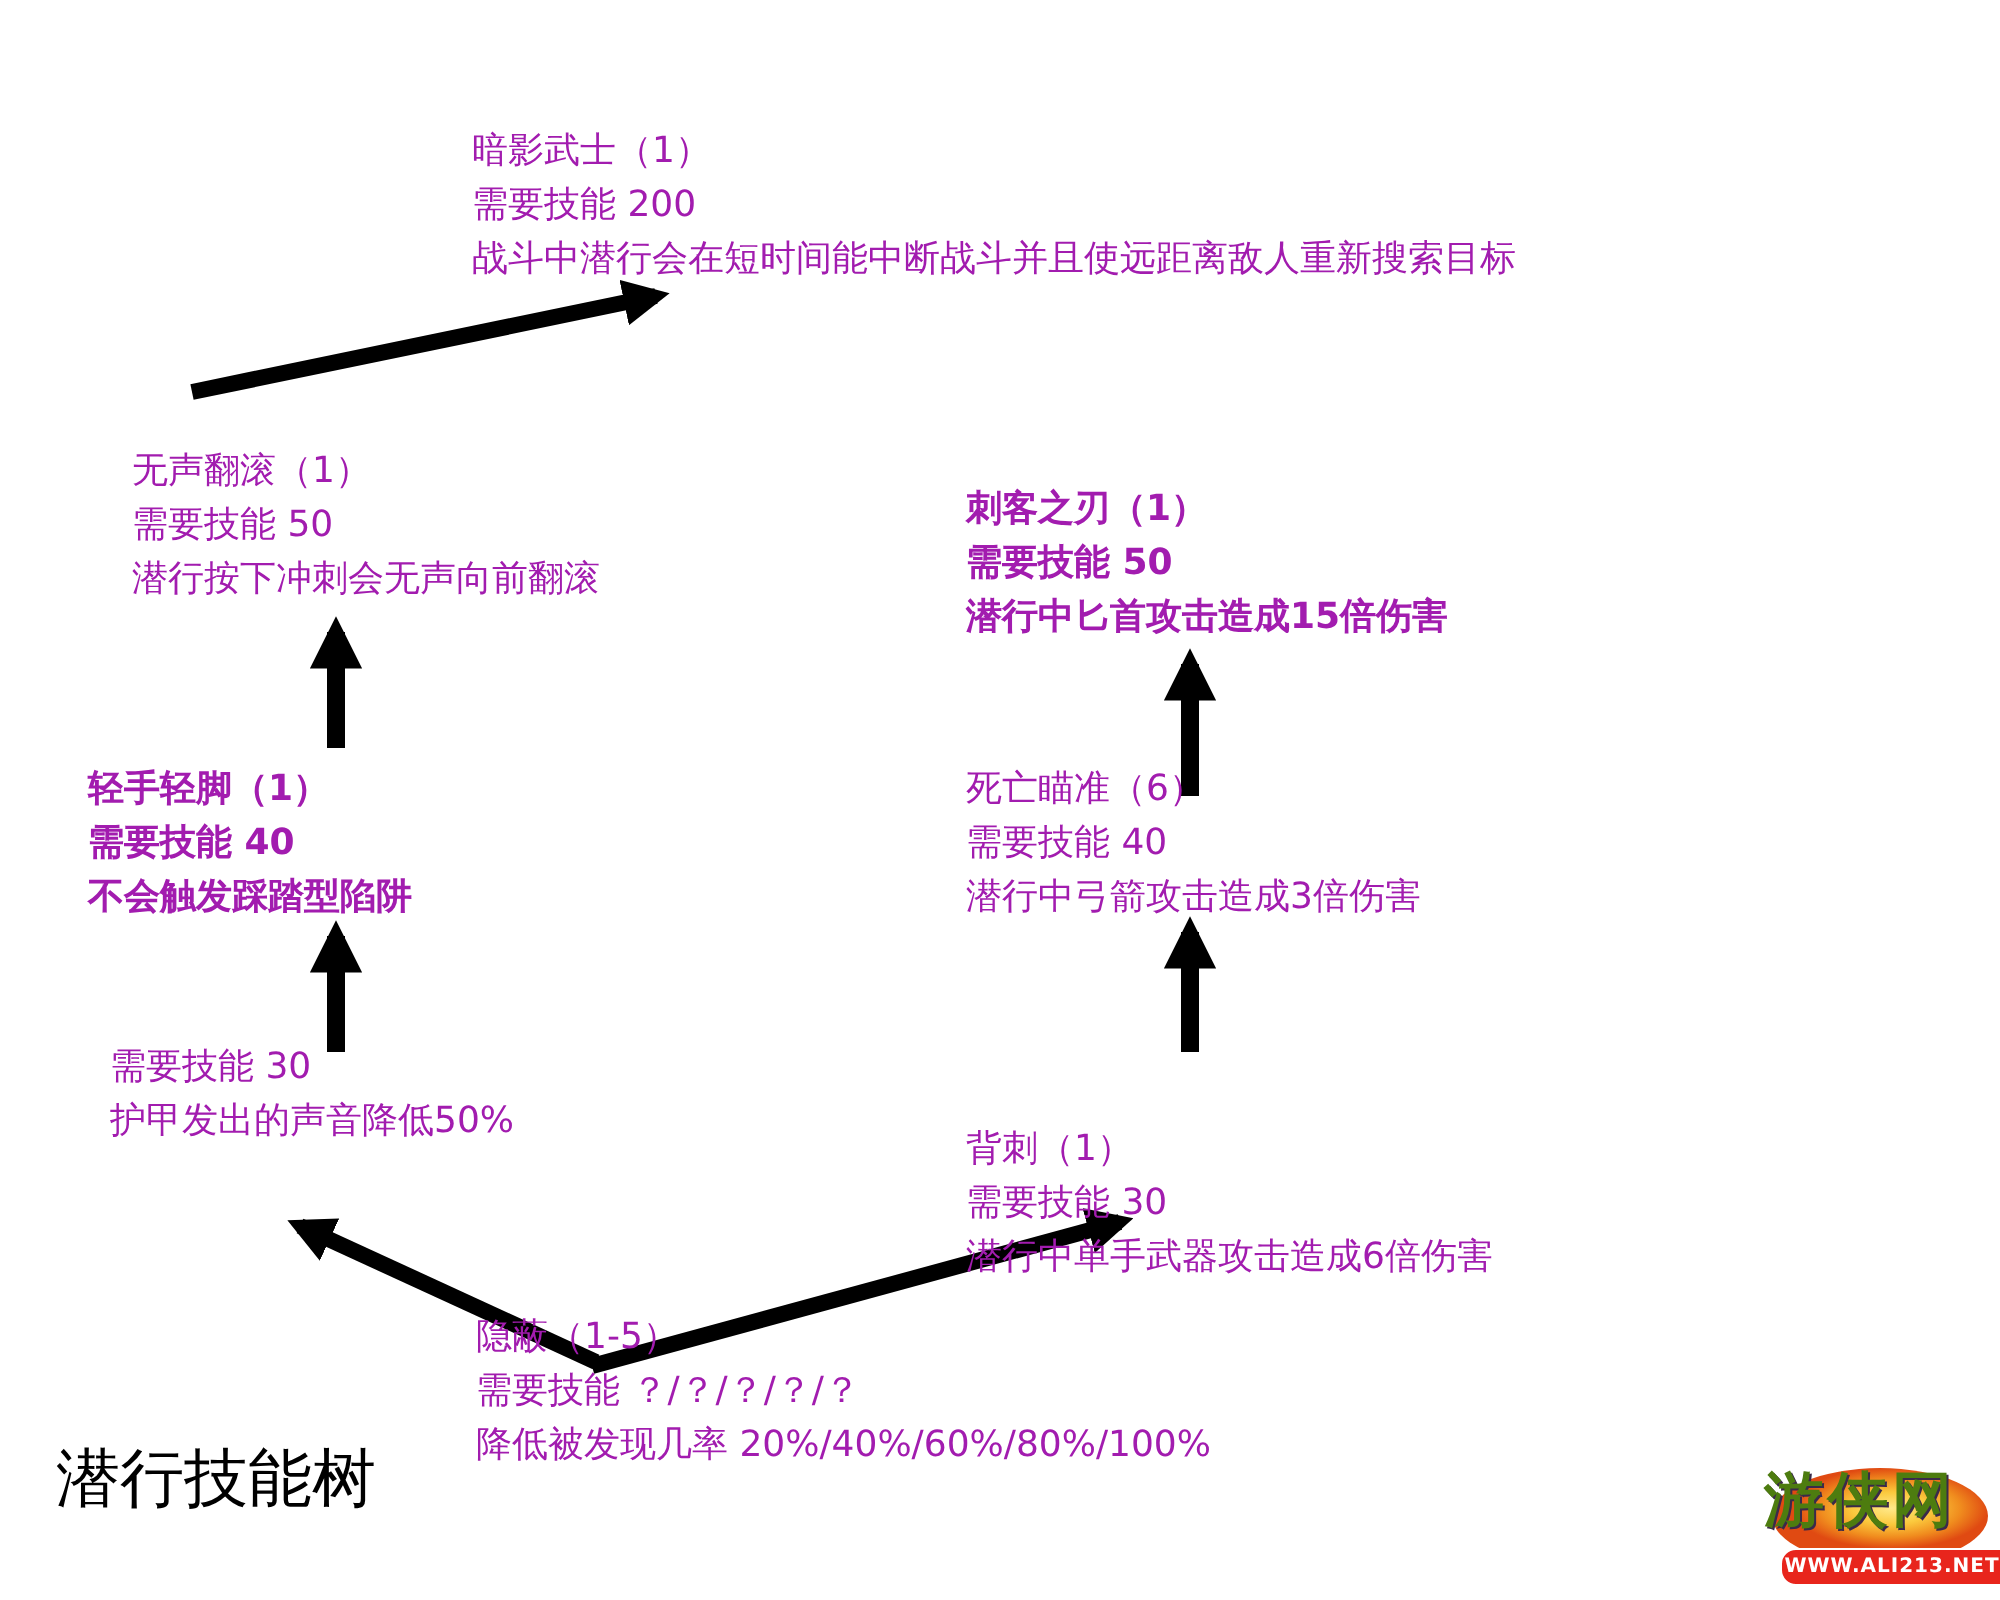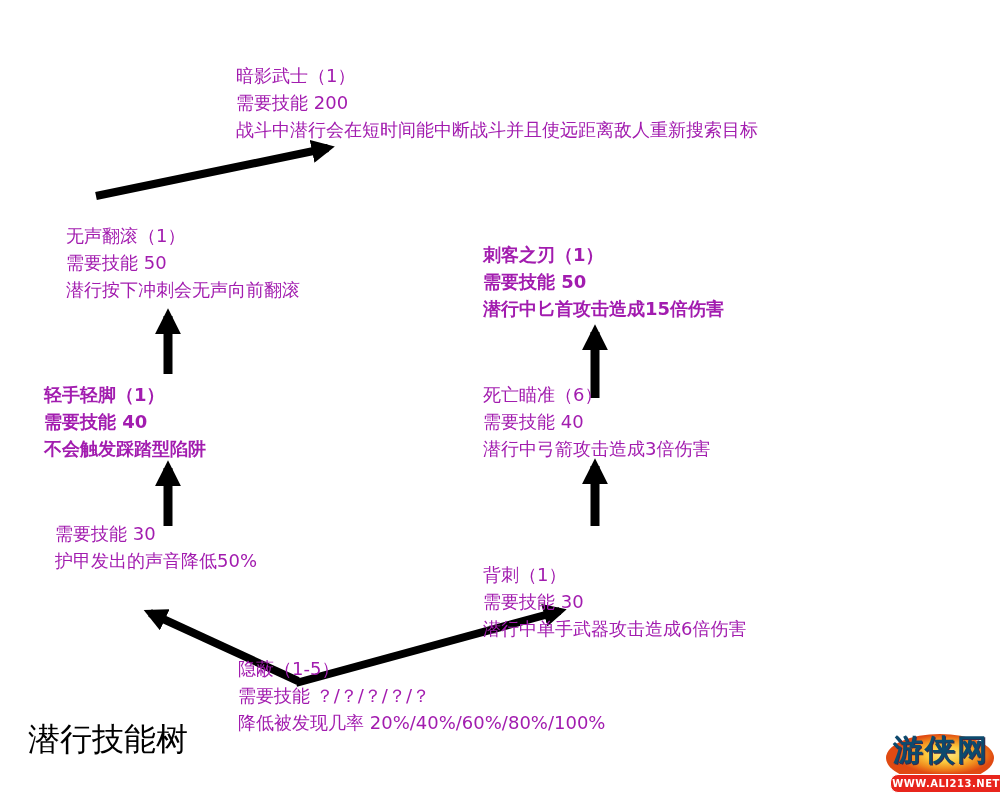--- a/index.html
+++ b/index.html
@@ -57,26 +57,26 @@
     left: 4px; top: 8px;
     width: 108px; height: 48px;
     border-radius: 50%;
     background: radial-gradient(closest-side at 55% 42%,
       #ffe98a 0%, #fbc93d 40%, #f08c1e 72%, #e04a12 100%);
   }
   .wm-name {
     position: absolute;
     left: 0; top: 4px;
     width: 118px;
-    text-align: center;
+    text-align: left;
     font-family: "DejaVu Serif", "Liberation Serif", serif;
     font-weight: bold;
     font-size: 30px;
     letter-spacing: 2px;
-    color: #0c4a6e;
+    color: #4d7c0f;
     text-shadow: 1px 1px 0 #3a2a4a;
     white-space: nowrap;
   }
   .wm-banner {
     position: absolute;
     left: 8px; top: 48px;
     width: 110px; height: 17px;
     background: #e8251c;
     border: 1px solid #ffffff;
     border-radius: 8px 2px 2px 8px;

